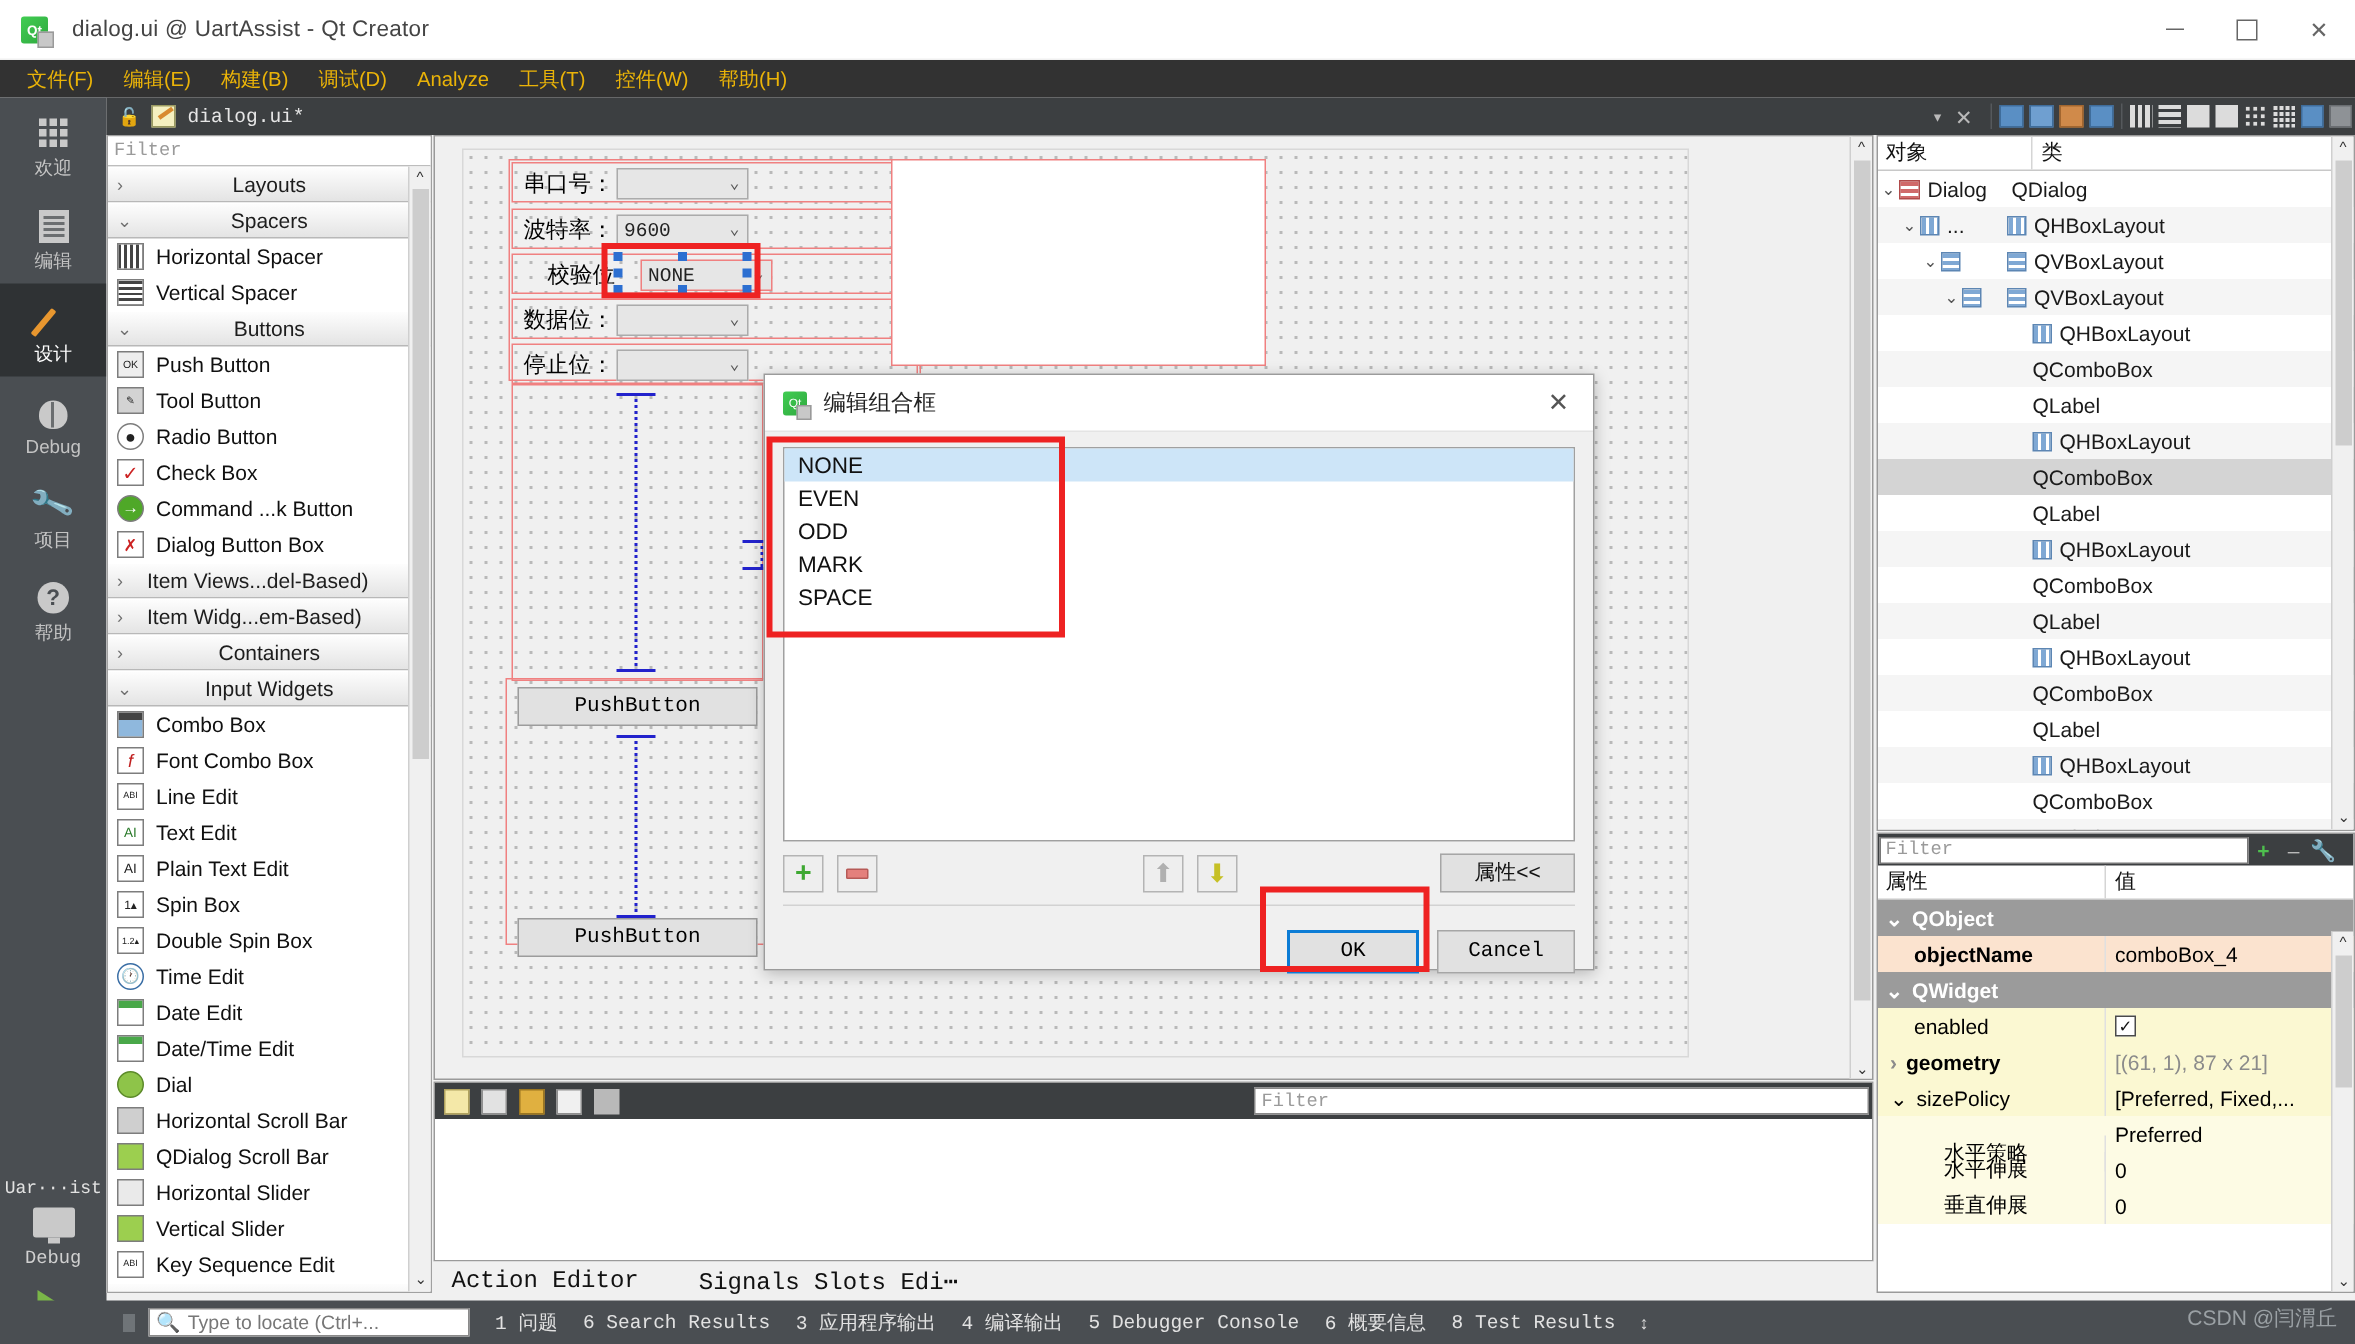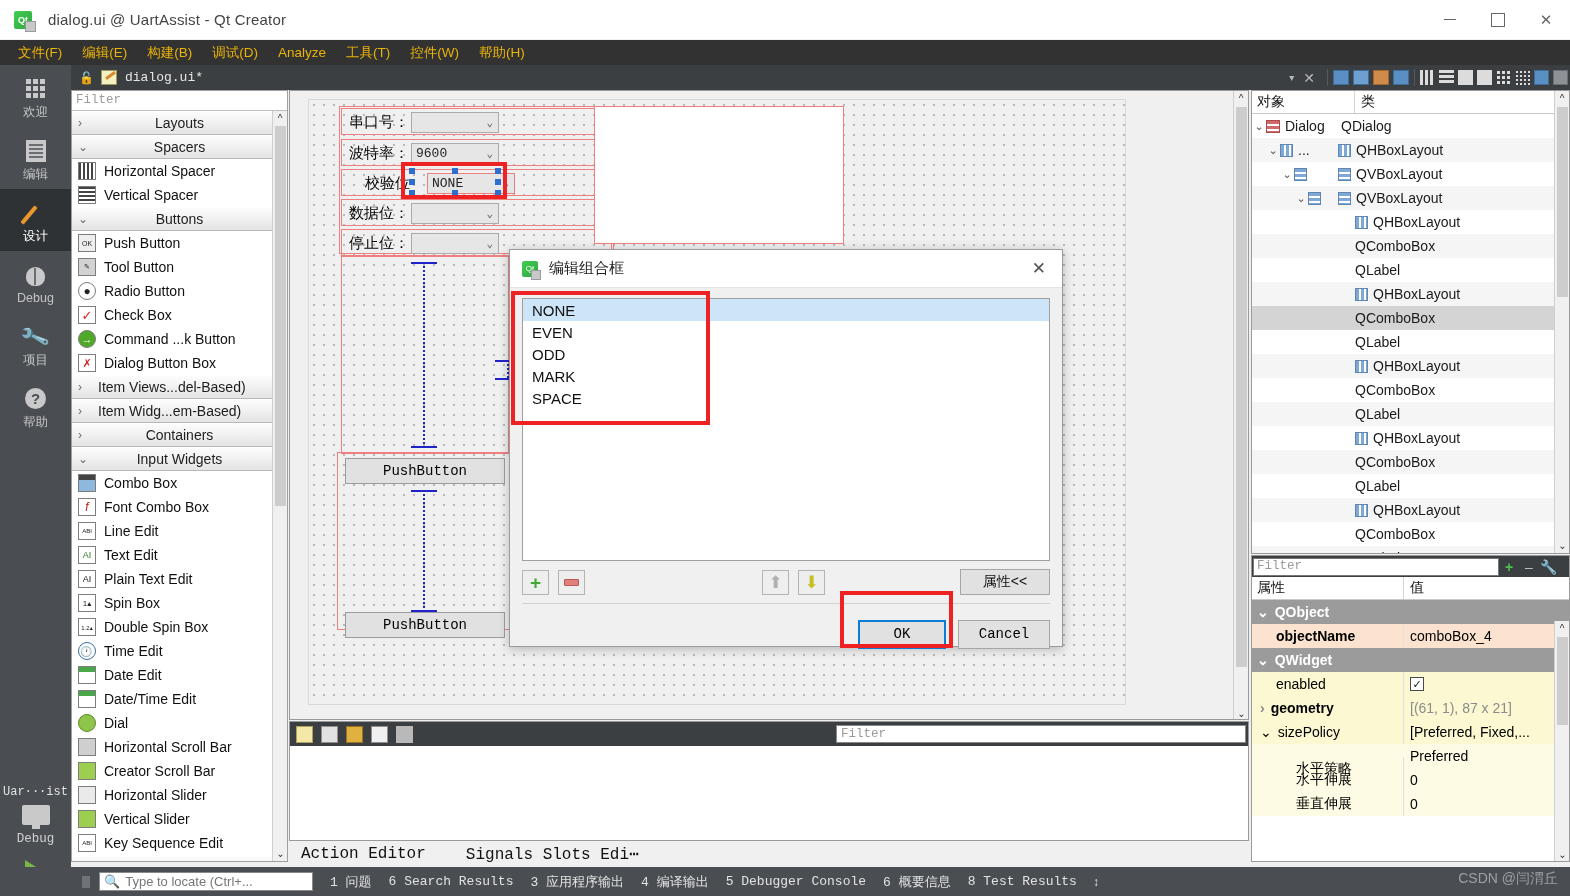--- a/index.html
+++ b/index.html
@@ -490,21 +490,21 @@
       <div class="wb-row">
         <span class="wb-ico" style="border-radius:50%;background:#8ec449;border-color:#5c8a2a;"></span>
         <span>Dial</span>
       </div>
       <div class="wb-row">
         <span class="wb-ico" style="background:#cfcfcf;"></span>
         <span>Horizontal Scroll Bar</span>
       </div>
       <div class="wb-row">
         <span class="wb-ico" style="background:#9ccf4f;"></span>
-        <span>Creator Scroll Bar</span>
+        <span>QDialog Scroll Bar</span>
       </div>
       <div class="wb-row">
         <span class="wb-ico" style="background:#eaeaea;"></span>
         <span>Horizontal Slider</span>
       </div>
       <div class="wb-row">
         <span class="wb-ico" style="background:#9ccf4f;"></span>
         <span>Vertical Slider</span>
       </div>
       <div class="wb-row">

